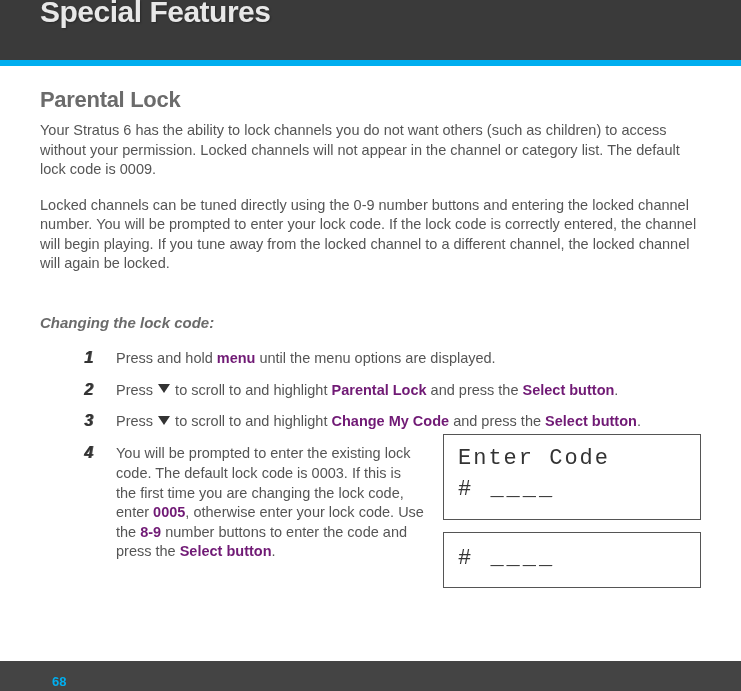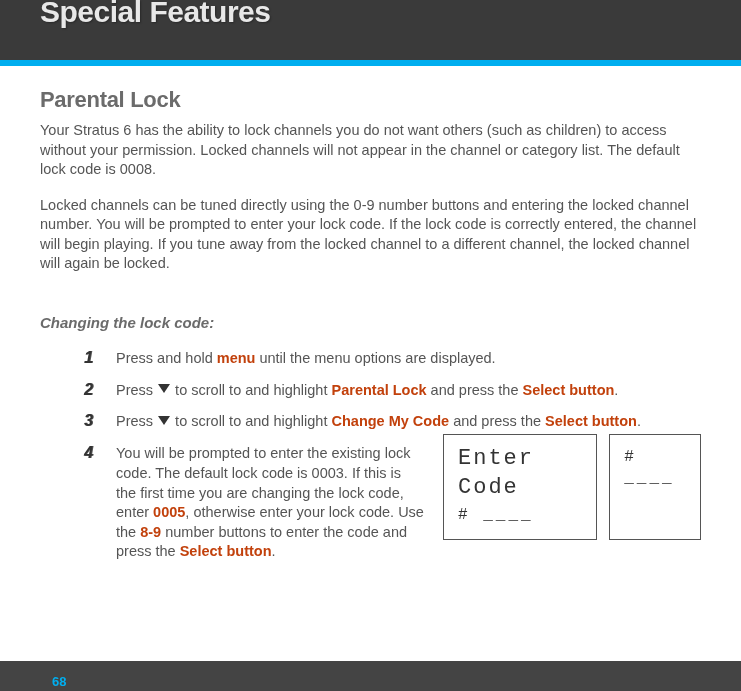--- a/index.html
+++ b/index.html
@@ -75,55 +75,56 @@
       font-size: 16px;
       width: 12px;
       text-shadow: 1px 0 0 #555;
     }
     .step-text {
       flex: 1;
       color: #555;
       font-size: 14.5px;
       line-height: 1.35;
     }
-    .bold { font-weight: bold; color: #c2410c; }
+    .bold { font-weight: bold; color: #701a75; }
     .down-icon {
       display: inline-block;
       vertical-align: middle;
       position: relative;
       top: -1px;
     }
     .step4-row {
       display: flex;
       gap: 18px;
       align-items: flex-start;
     }
     .step4-text {
       flex: 1;
       color: #555;
       font-size: 14.5px;
       line-height: 1.35;
     }
     .screens {
       flex: 0 0 258px;
       display: flex;
+      flex-direction: column;
       gap: 12px;
       margin-top: -10px;
     }
     .screen-box {
       border: 1.5px solid #555;
       padding: 10px 14px 14px 14px;
       font-family: "Courier New", monospace;
       color: #333;
       font-size: 22px;
       letter-spacing: 2px;
       line-height: 1.3;
     }
     .screen-box .line2 {
-      font-size: 16px;
+      font-size: 22px;
       letter-spacing: 3px;
       margin-top: 2px;
     }
     .footer-dark {
       position: absolute;
       bottom: 0;
       left: 0;
       right: 0;
       height: 30px;
       background: #444;
@@ -140,21 +141,21 @@
 </head>
 <body>
 
 <div class="header-dark">
   <div class="header-title">Special Features</div>
 </div>
 <div class="blue-strip"></div>
 
 <div class="content">
   <div class="section-title">Parental Lock</div>
-  <div class="para">Your Stratus 6 has the ability to lock channels you do not want others (such as children) to access without your permission. Locked channels will not appear in the channel or category list. The default lock code is 0008.</div>
+  <div class="para">Your Stratus 6 has the ability to lock channels you do not want others (such as children) to access without your permission. Locked channels will not appear in the channel or category list. The default lock code is 0009.</div>
   <div class="para">Locked channels can be tuned directly using the 0-9 number buttons and entering the locked channel number. You will be prompted to enter your lock code. If the lock code is correctly entered, the channel will begin playing. If you tune away from the locked channel to a different channel, the locked channel will again be locked.</div>
   <div class="sub-heading">Changing the lock code:</div>
 
   <div class="steps">
 
     <div class="step">
       <div class="step-num">1</div>
       <div class="step-text">
         <span>Press and hold </span><span class="bold">menu</span><span> until the menu options are displayed.</span>
       </div>

